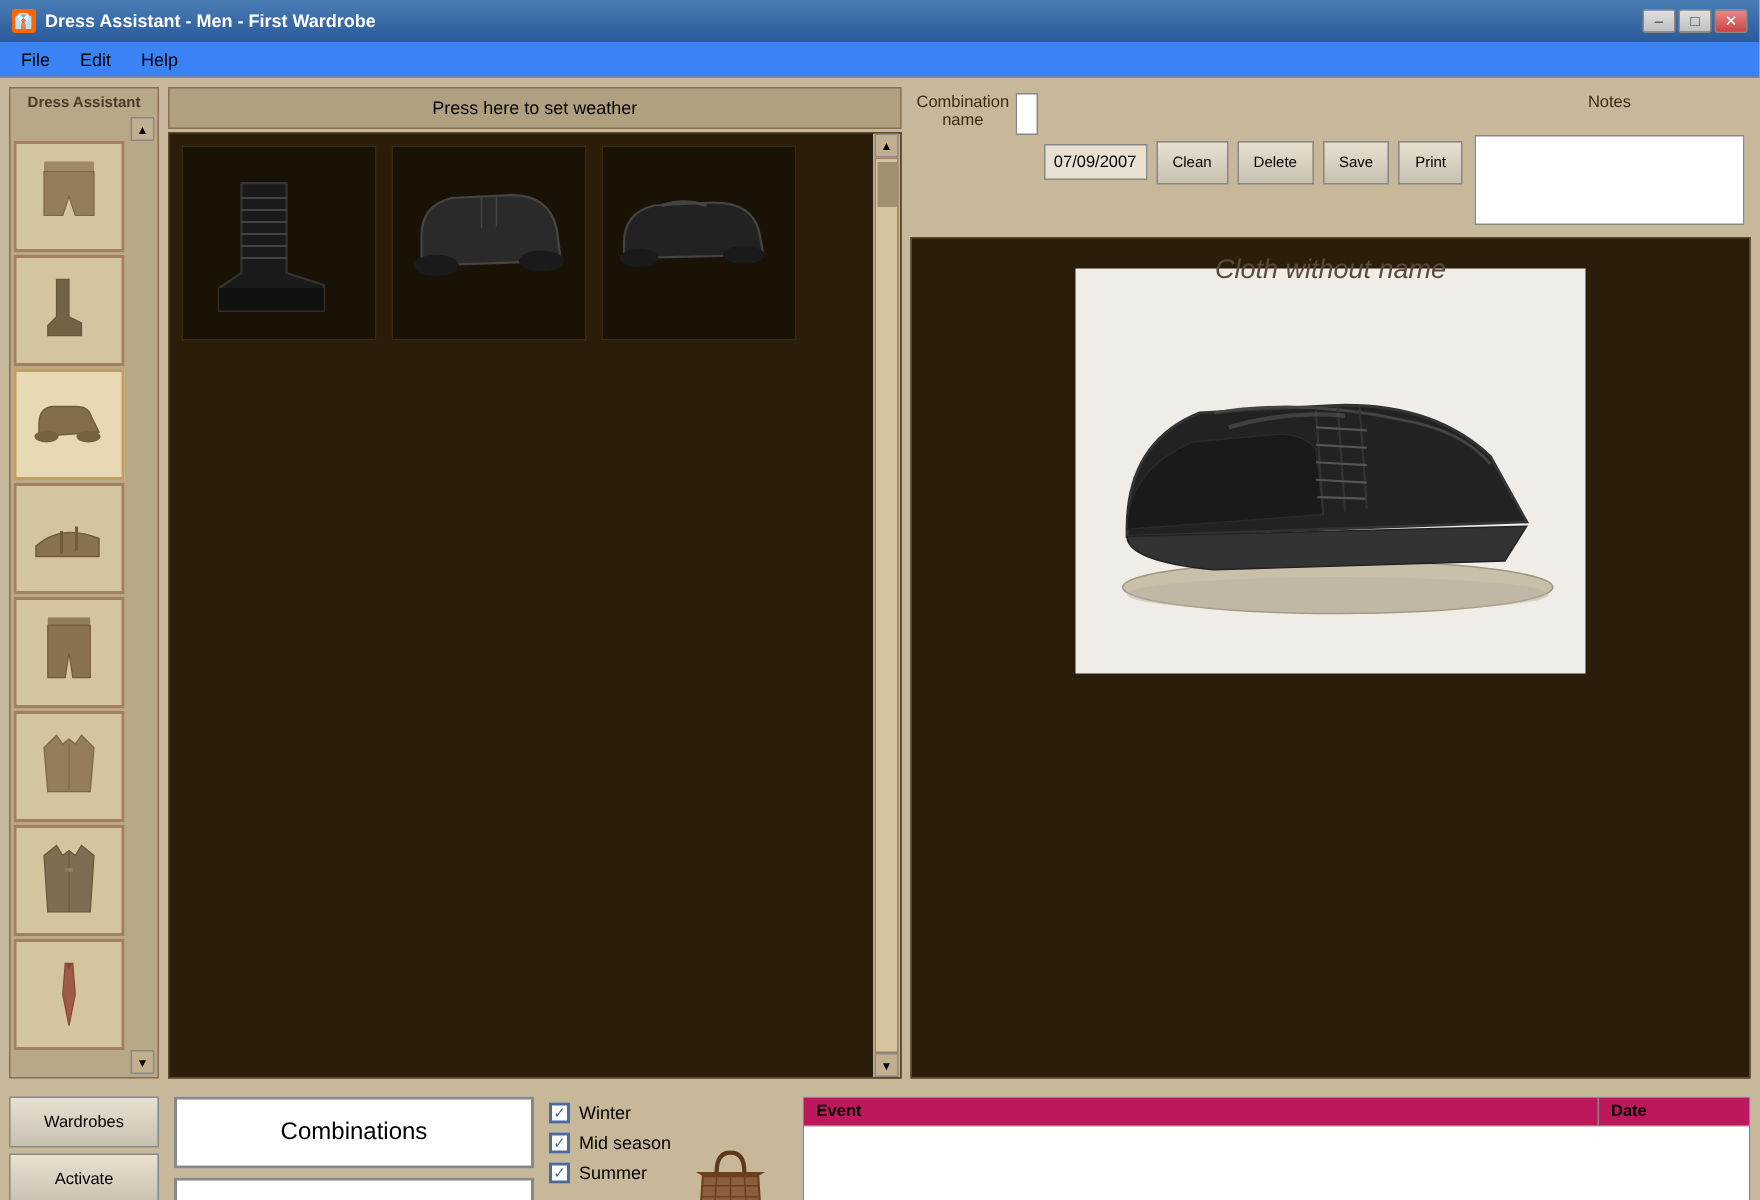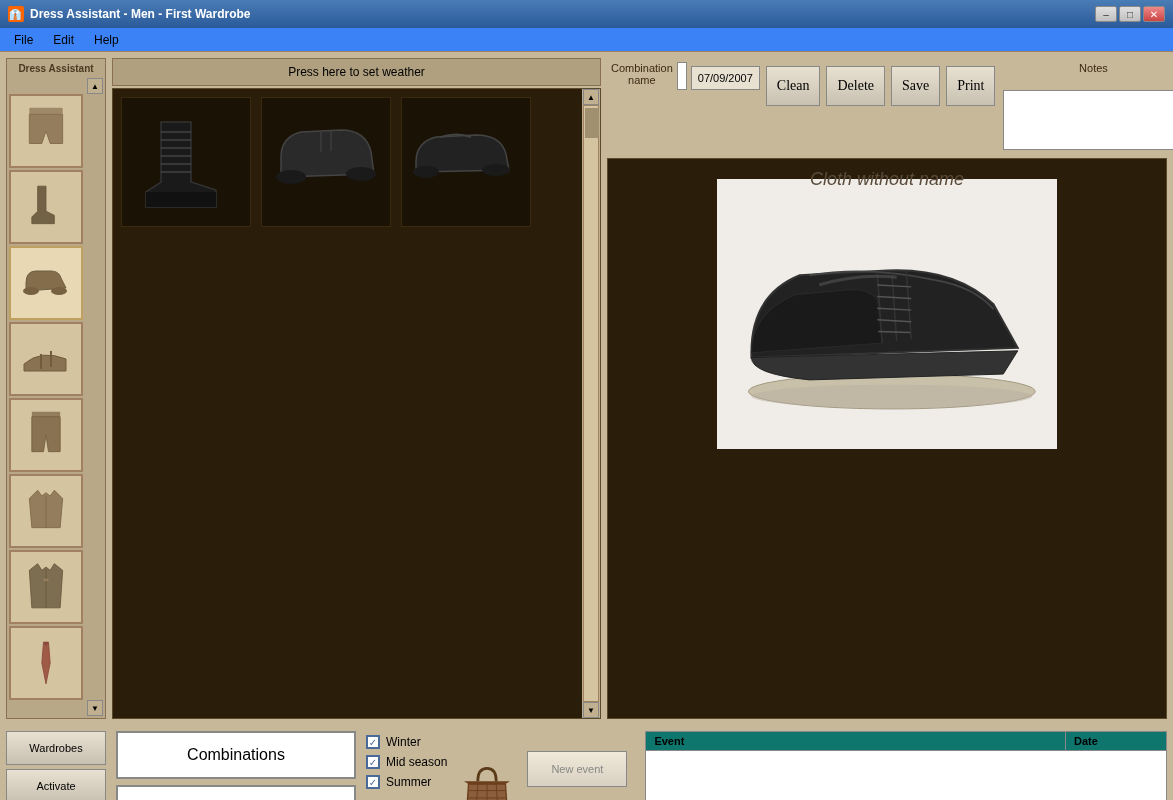--- a/index.html
+++ b/index.html
@@ -263,41 +263,40 @@
     }
     .combination-name-input {
       width: 100%;
       height: 28px;
       background: white;
       border: 1px solid #888;
       padding: 2px 4px;
     }
     .combo-actions {
       display: flex;
-      align-items: flex-start;
+      align-items: center;
       gap: 6px;
       margin-top: 4px;
     }
     .date-field {
       background: #e8e0d0;
       border: 1px solid #888;
       padding: 2px 6px;
       height: 24px;
       display: flex;
       align-items: center;
       font-size: 11px;
     }
     .action-btn {
-      height: 40px;
+      height: 29px;
       padding: 0 10px;
       background: linear-gradient(to bottom, #e8e0d0, #c8c0b0);
       border: 1px solid #888;
       cursor: pointer;
-      font-size: 14px;
-      font-family: Liberation Serif, serif;
+      font-size: 10px;
     }
     .notes-section {
       display: flex;
       flex-direction: column;
       gap: 16px;
     }
     .notes-area {
       width: 180px;
       height: 60px;
       background: white;
@@ -422,21 +421,21 @@
       align-self: center;
     }
     .events-table {
       flex: 1;
       border: 1px solid #888;
       background: white;
     }
     .events-table-header {
       display: grid;
       grid-template-columns: 1fr auto;
-      background: #0f766e;
+      background: #be185d;
       border-bottom: 1px solid #888;
     }
     .events-table-header div {
       padding: 3px 8px;
       font-size: 11px;
       font-weight: bold;
       border-right: 1px solid #888;
     }
     .events-table-header div:last-child { border-right: none; }
     .events-table-body {
@@ -689,23 +688,20 @@
         <line x1="10" y1="40" x2="50" y2="40" stroke="#6B3E1C" stroke-width="1"></line>
         <line x1="10" y1="48" x2="50" y2="48" stroke="#6B3E1C" stroke-width="1"></line>
         <line x1="20" y1="25" x2="18" y2="55" stroke="#6B3E1C" stroke-width="1"></line>
         <line x1="30" y1="25" x2="30" y2="55" stroke="#6B3E1C" stroke-width="1"></line>
         <line x1="40" y1="25" x2="42" y2="55" stroke="#6B3E1C" stroke-width="1"></line>
 
         <path d="M20 22 Q20 8 30 8 Q40 8 40 22" stroke="#5a3a18" stroke-width="3" fill="none"></path>
       </svg>
     </div>
 
-    <div style="display:flex; align-items:center; padding-top:20px;">
-      <button class="new-event-btn">New event</button>
-    </div>
 
     <div class="events-table" style="margin-left:8px;">
       <div class="events-table-header">
         <div>Event</div>
         <div style="width:100px;">Date</div>
       </div>
       <div class="events-table-body"></div>
     </div>
 
   </div>

